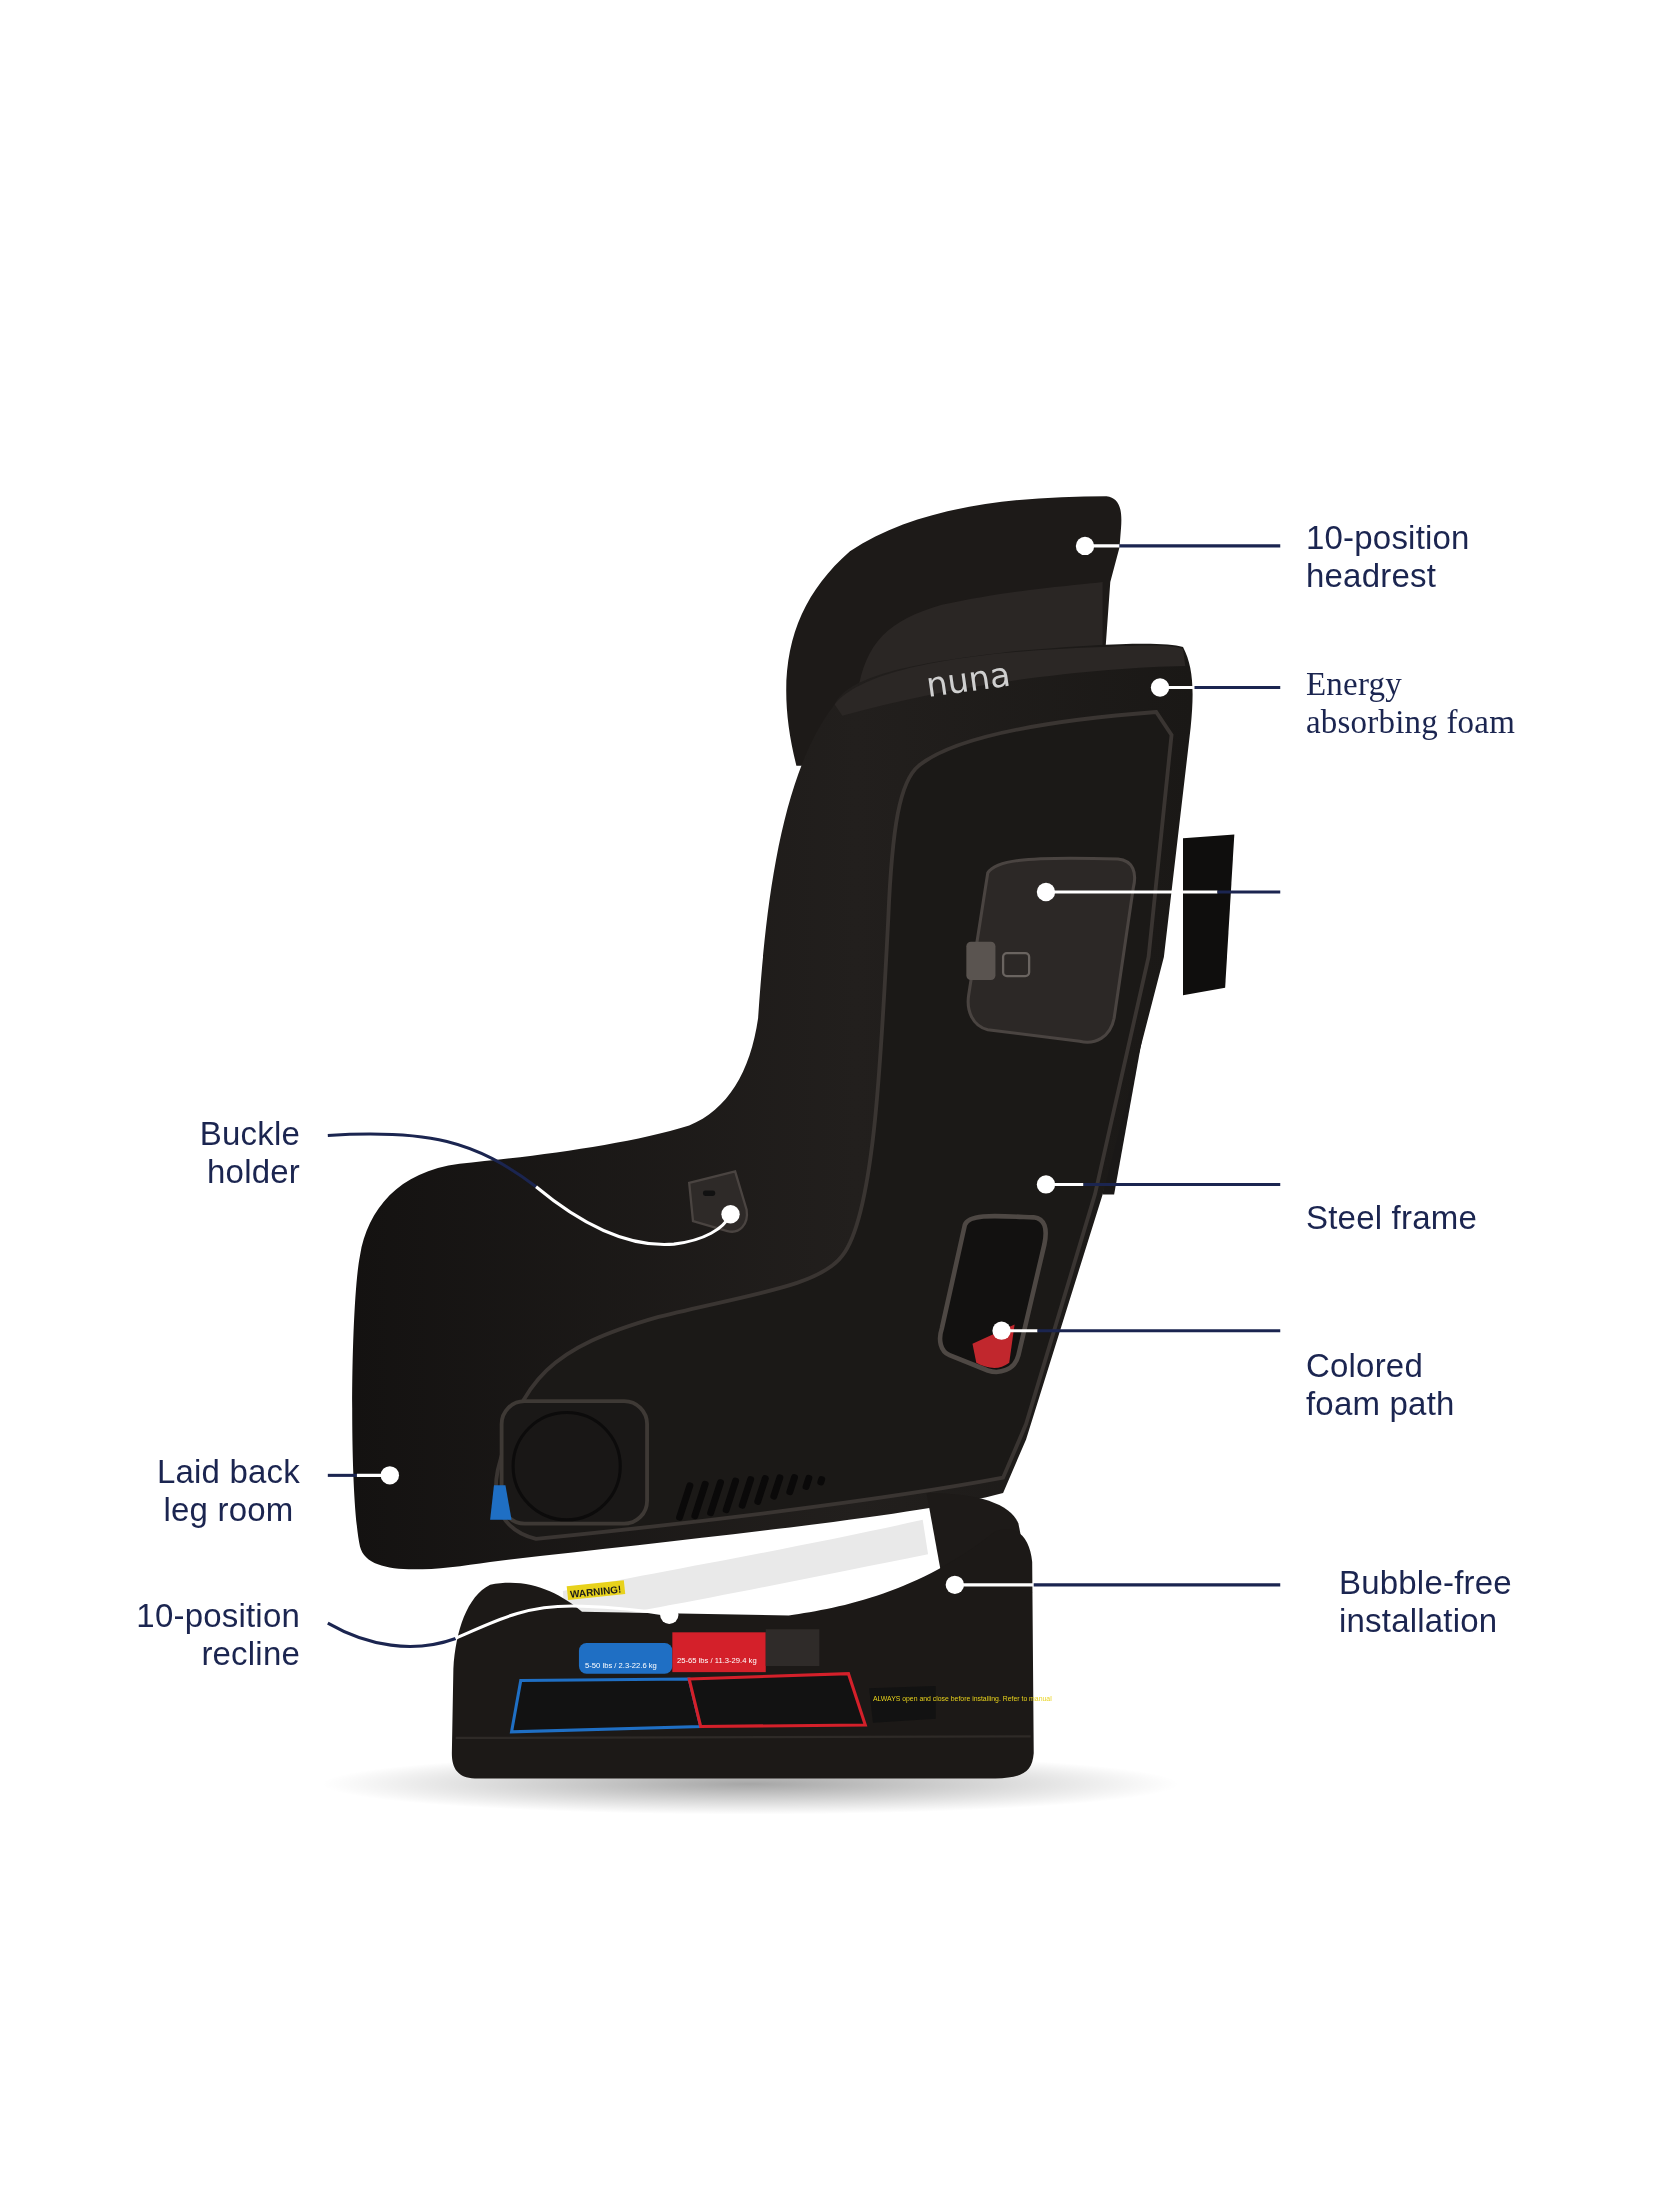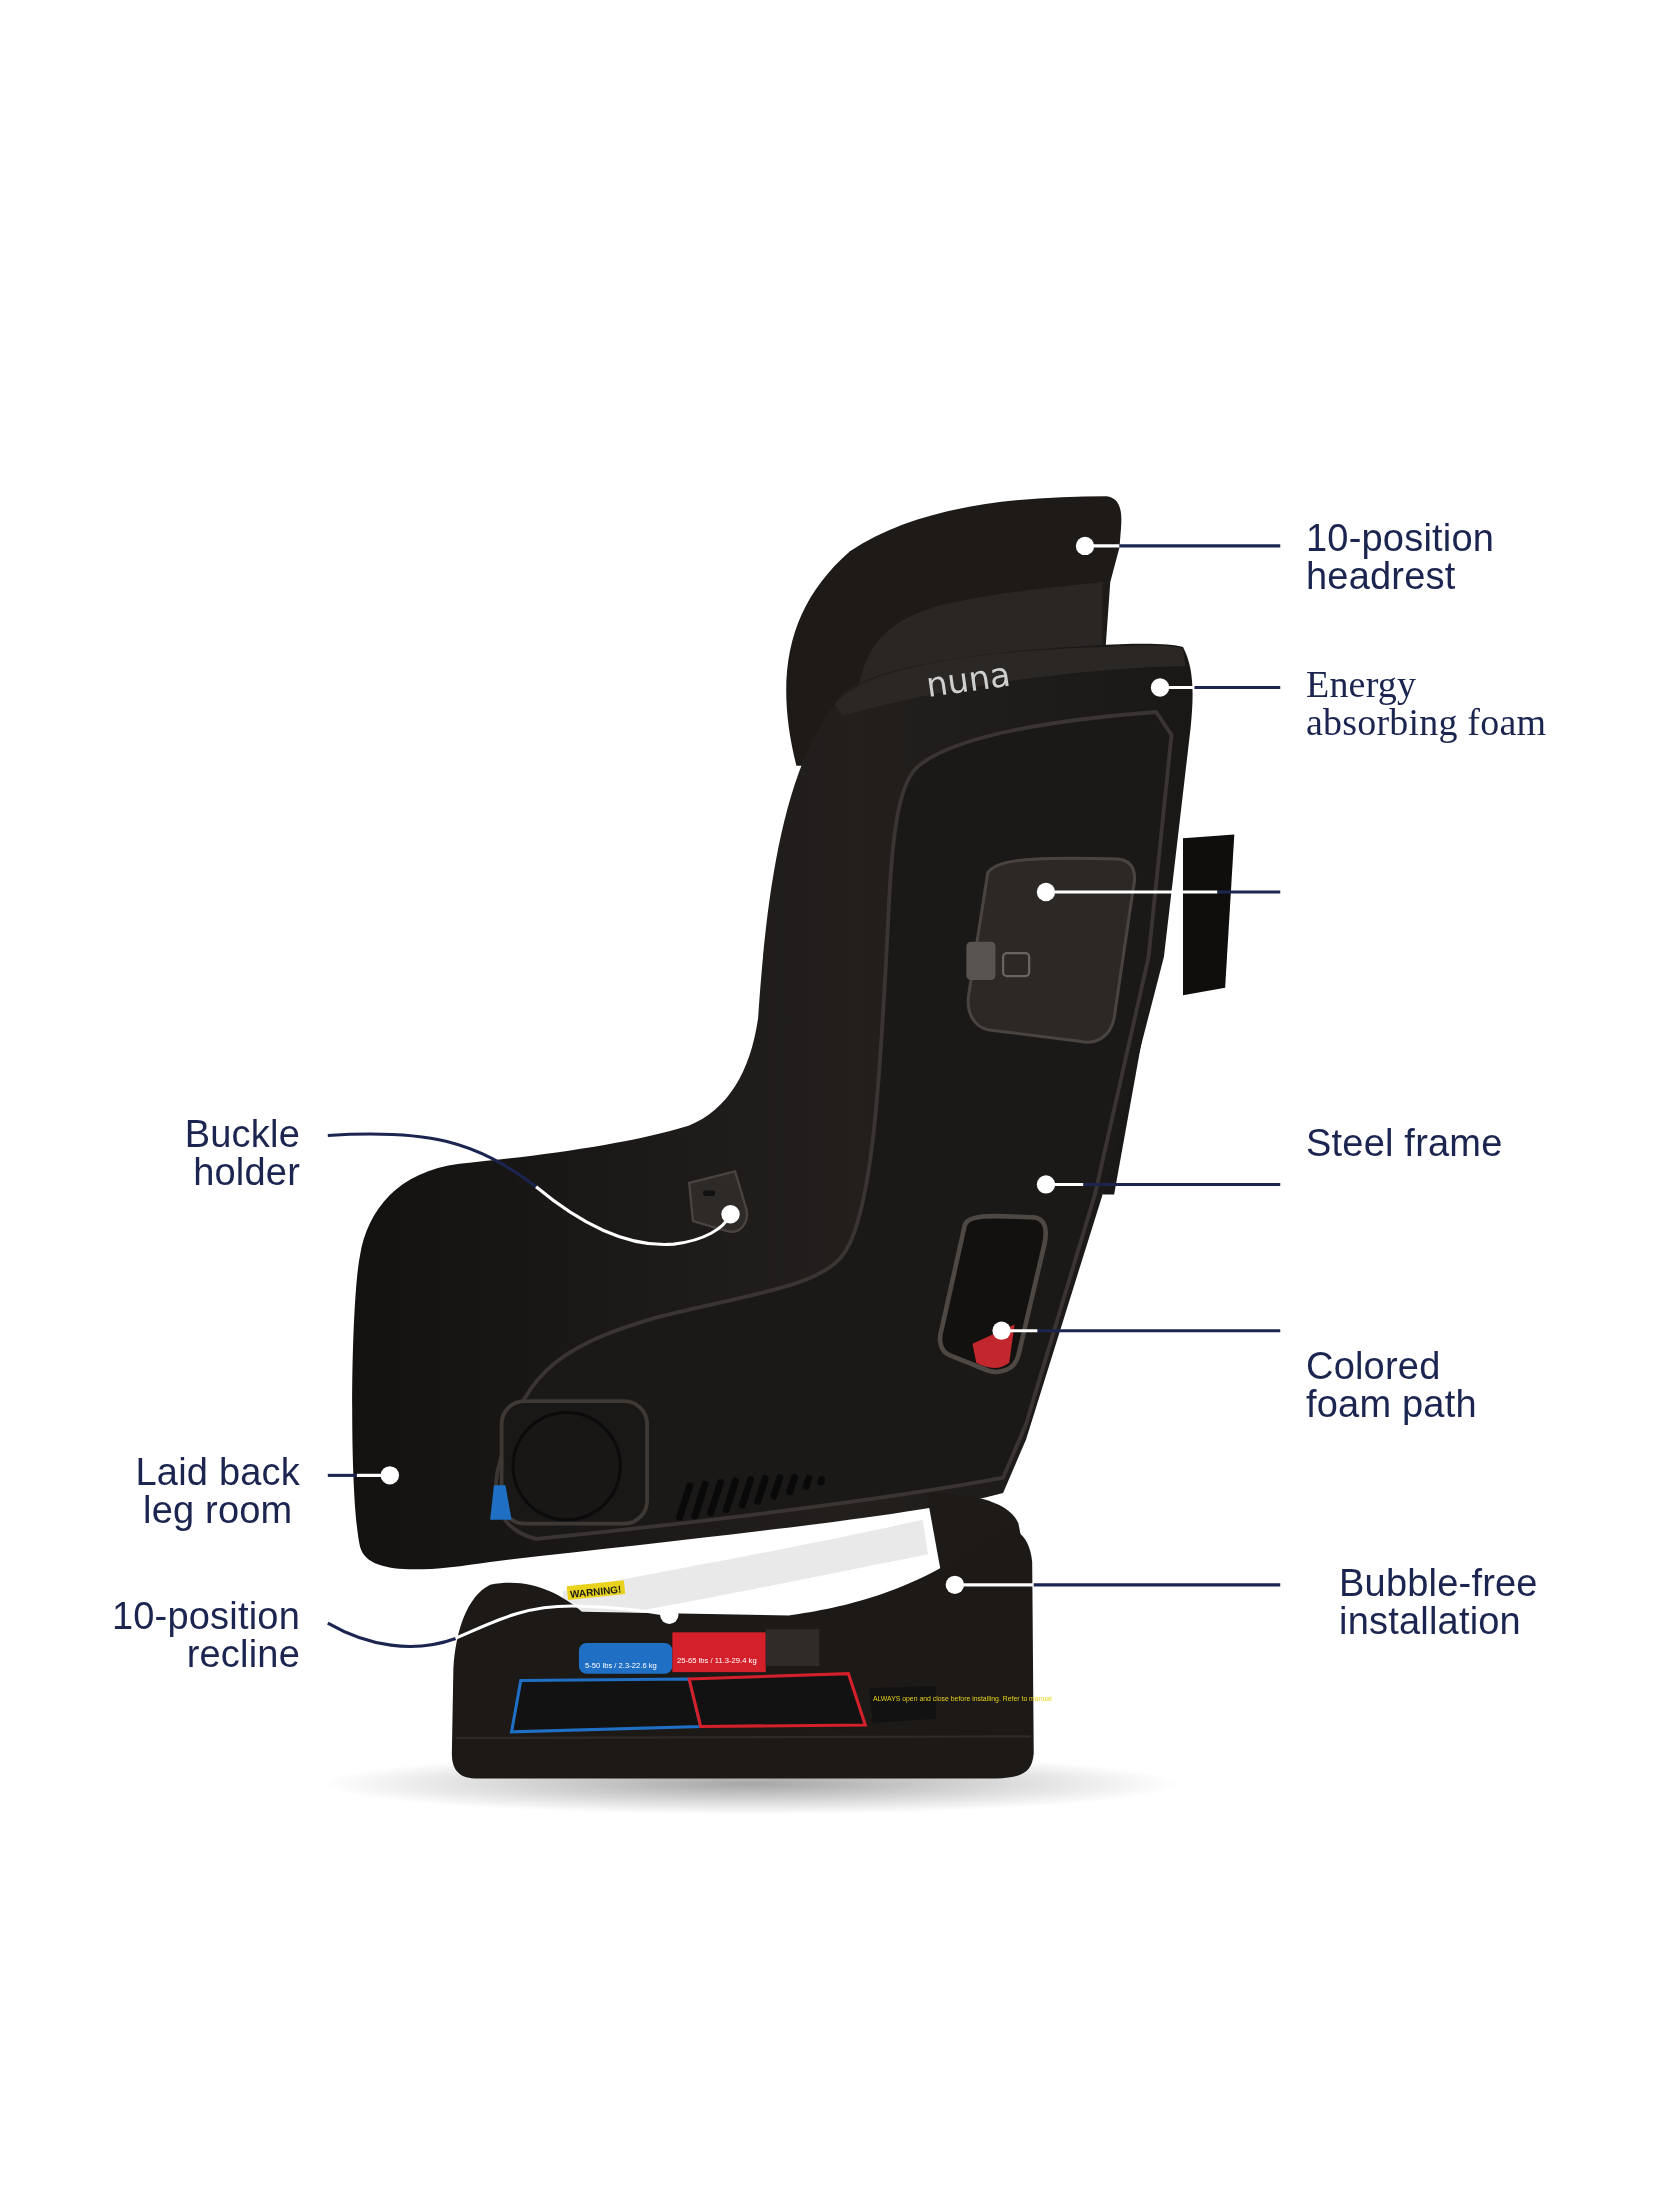--- a/index.html
+++ b/index.html
@@ -1,20 +1,20 @@
 <!DOCTYPE html>
 <html style="font-size:12.3px"><head>
 <meta charset="utf-8">
 <style>
   html, body { margin:0; padding:0; background:#ffffff; }
   body { width:1654px; height:2205px; position:relative; overflow:hidden;
          font-family:"Liberation Sans", "DejaVu Sans", sans-serif; }
   .stage { position:absolute; left:0; top:0; width:1654px; height:2205px; }
   .stage svg { position:absolute; left:0; top:0; }
-  .label { position:absolute; color:#1b2550; font-size:38px; line-height:38px;
+  .label { position:absolute; color:#1b2550; font-size:33px; line-height:38px;
            letter-spacing:0.2px; white-space:nowrap; }
   .label span { display:block; }
   .label.right { text-align:left; left:1306px; }
   .label.left { text-align:right; right:1354px; }
 </style>
 </head>
 <body>
 
 <div class="stage">
 <svg width="1654" height="2205" viewBox="0 0 2160 2880">
@@ -153,21 +153,21 @@
 </svg>
 
 <div class="label right" style="top:519px;">
   <span>10-position</span>
   <span>headrest</span>
 </div>
 <div class="label right" style="top:665px;font-family:Liberation Serif, serif;">
   <span>Energy</span>
   <span>absorbing foam</span>
 </div>
-<div class="label right" style="top:1124px;">
+<div class="label right" style="top:1199px;">
   <span>Steel frame</span>
 </div>
 <div class="label right" style="top:1311px;margin-top:36px;">
   <span>Colored</span>
   <span>foam path</span>
 </div>
 <div class="label right" style="top:1564px;margin-left:33px;">
   <span>Bubble-free</span>
   <span>installation</span>
 </div>

